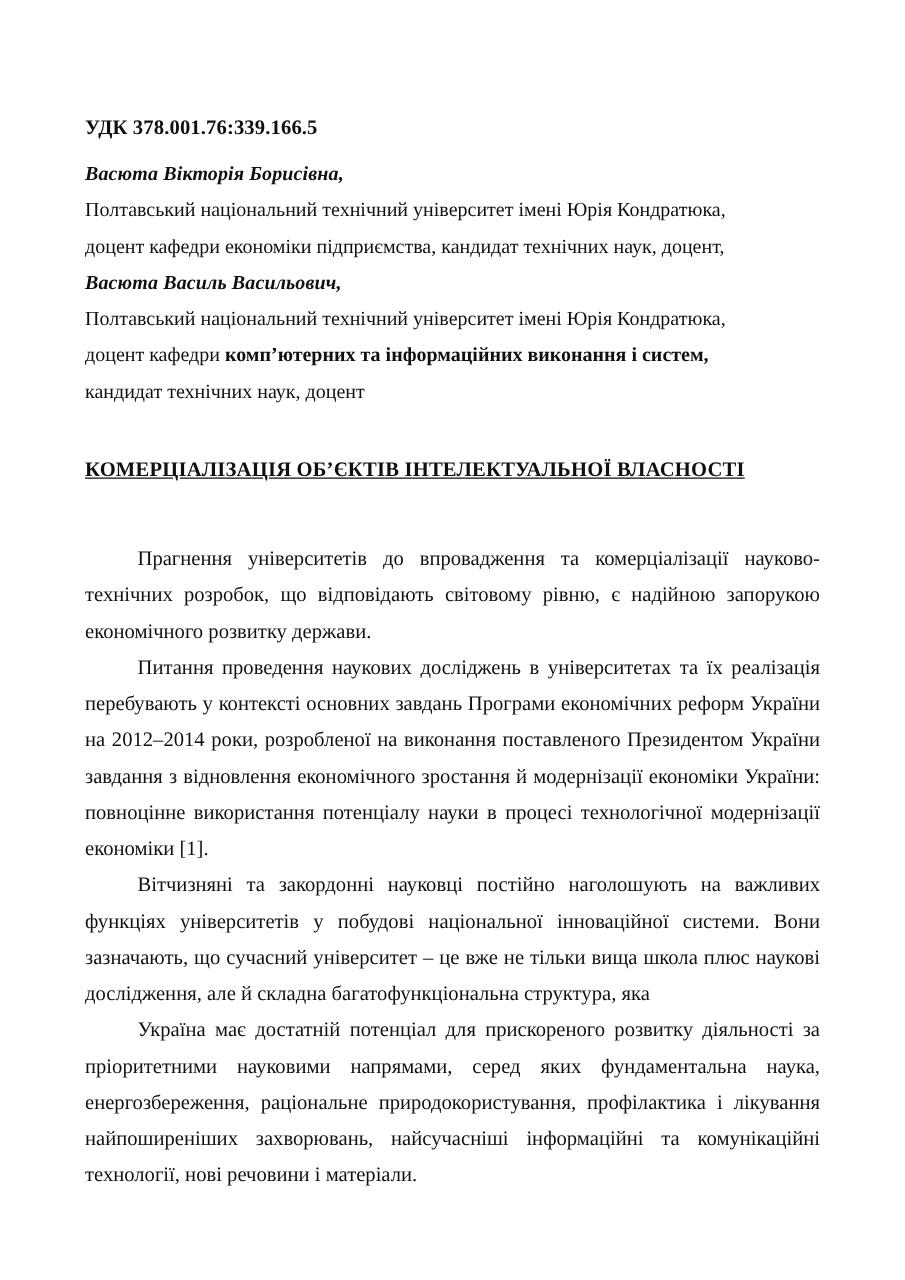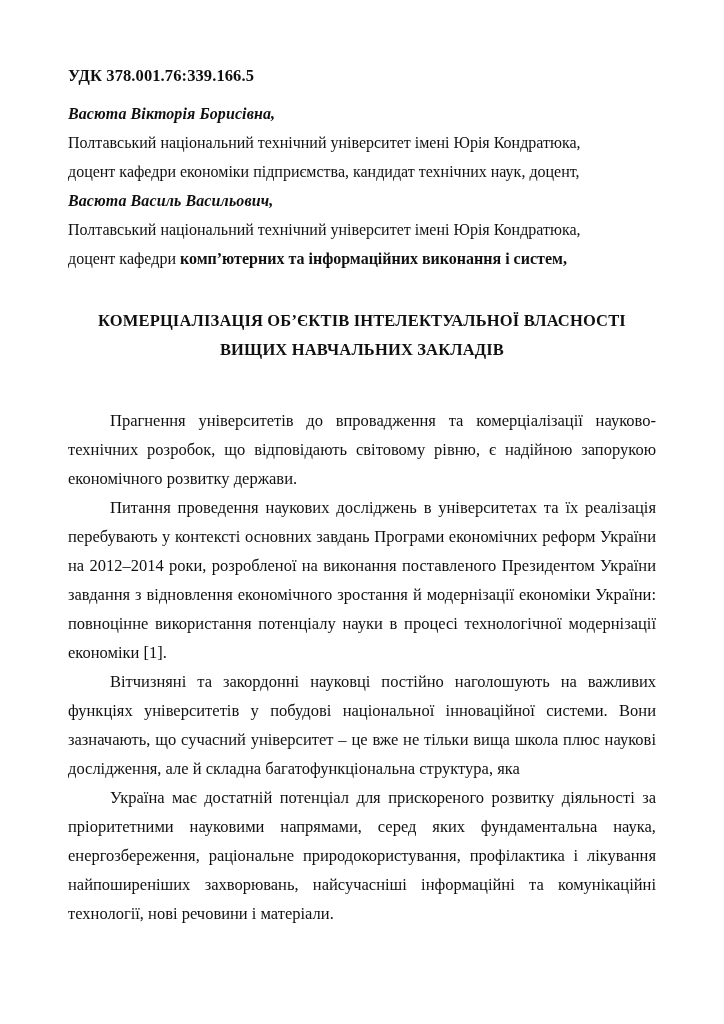--- a/index.html
+++ b/index.html
@@ -12,21 +12,21 @@
     height: 1024px;
     font-family: "Liberation Serif", "DejaVu Serif", serif;
     color: #101010;
     -webkit-font-smoothing: antialiased;
   }
   .page {
     position: relative;
     width: 724px;
     height: 1024px;
     box-sizing: border-box;
-    padding: 68px 68px 0 68px;
+    padding: 94px 68px 0 68px;
     background: #ffffff;
     overflow: hidden;
   }
 
   
   .udc {
     font-size: 16.5px;
     font-weight: bold;
     letter-spacing: 0.1px;
     line-height: 1.0;
@@ -51,25 +51,25 @@
   .author-aff .strong {
     font-weight: bold;
   }
   .author-block-2 {
     margin-top: 0;
   }
 
   
   .title {
     margin: 33px 0 0 0;
-    text-align: center;
     font-size: 16.5px;
     font-weight: bold;
     line-height: 29px;
     letter-spacing: 0.15px;
+    text-decoration: underline;
   }
   .title .line { display: block; }
 
   
   .body-text {
     margin-top: 42px;
   }
   .body-text p {
     margin: 0;
     font-size: 16.5px;
@@ -92,27 +92,27 @@
     <div class="author-block-1">
       <div class="author-name">Васюта Вікторія Борисівна,</div>
       <div class="author-aff">Полтавський національний технічний університет імені Юрія Кондратюка,</div>
       <div class="author-aff">доцент кафедри економіки підприємства, кандидат технічних наук, доцент,</div>
     </div>
 
     <div class="author-block-2">
       <div class="author-name">Васюта Василь Васильович,</div>
       <div class="author-aff">Полтавський національний технічний університет імені Юрія Кондратюка,</div>
       <div class="author-aff"><span>доцент кафедри </span><span class="strong">комп’ютерних та інформаційних виконання і систем,</span></div>
+      <div class="author-aff">кандидат технічних наук, доцент</div>
     </div>
 
   </div>
 
   <h1 class="title">
     <span class="line">КОМЕРЦІАЛІЗАЦІЯ ОБ’ЄКТІВ ІНТЕЛЕКТУАЛЬНОЇ ВЛАСНОСТІ</span>
-    <span class="line">ВИЩИХ НАВЧАЛЬНИХ ЗАКЛАДІВ</span>
   </h1>
 
   <div class="body-text">
     <p>Прагнення університетів до впровадження та комерціалізації науково-технічних розробок, що відповідають світовому рівню, є надійною запорукою економічного розвитку держави.</p>
     <p>Питання проведення наукових досліджень в університетах та їх реалізація перебувають у контексті основних завдань Програми економічних реформ України на 2012–2014 роки, розробленої на виконання поставленого Президентом України завдання з відновлення економічного зростання й модернізації економіки України: повноцінне використання потенціалу науки в процесі технологічної модернізації економіки [1].</p>
     <p>Вітчизняні та закордонні науковці постійно наголошують на важливих функціях університетів у побудові національної інноваційної системи. Вони зазначають, що сучасний університет – це вже не тільки вища школа плюс наукові дослідження, але й складна багатофункціональна структура, яка</p>
     <p>Україна має достатній потенціал для прискореного розвитку діяльності за пріоритетними науковими напрямами, серед яких фундаментальна наука, енергозбереження, раціональне природокористування, профілактика і лікування найпоширеніших захворювань, найсучасніші інформаційні та комунікаційні технології, нові речовини і матеріали.</p>
   </div>
 
 </div>

